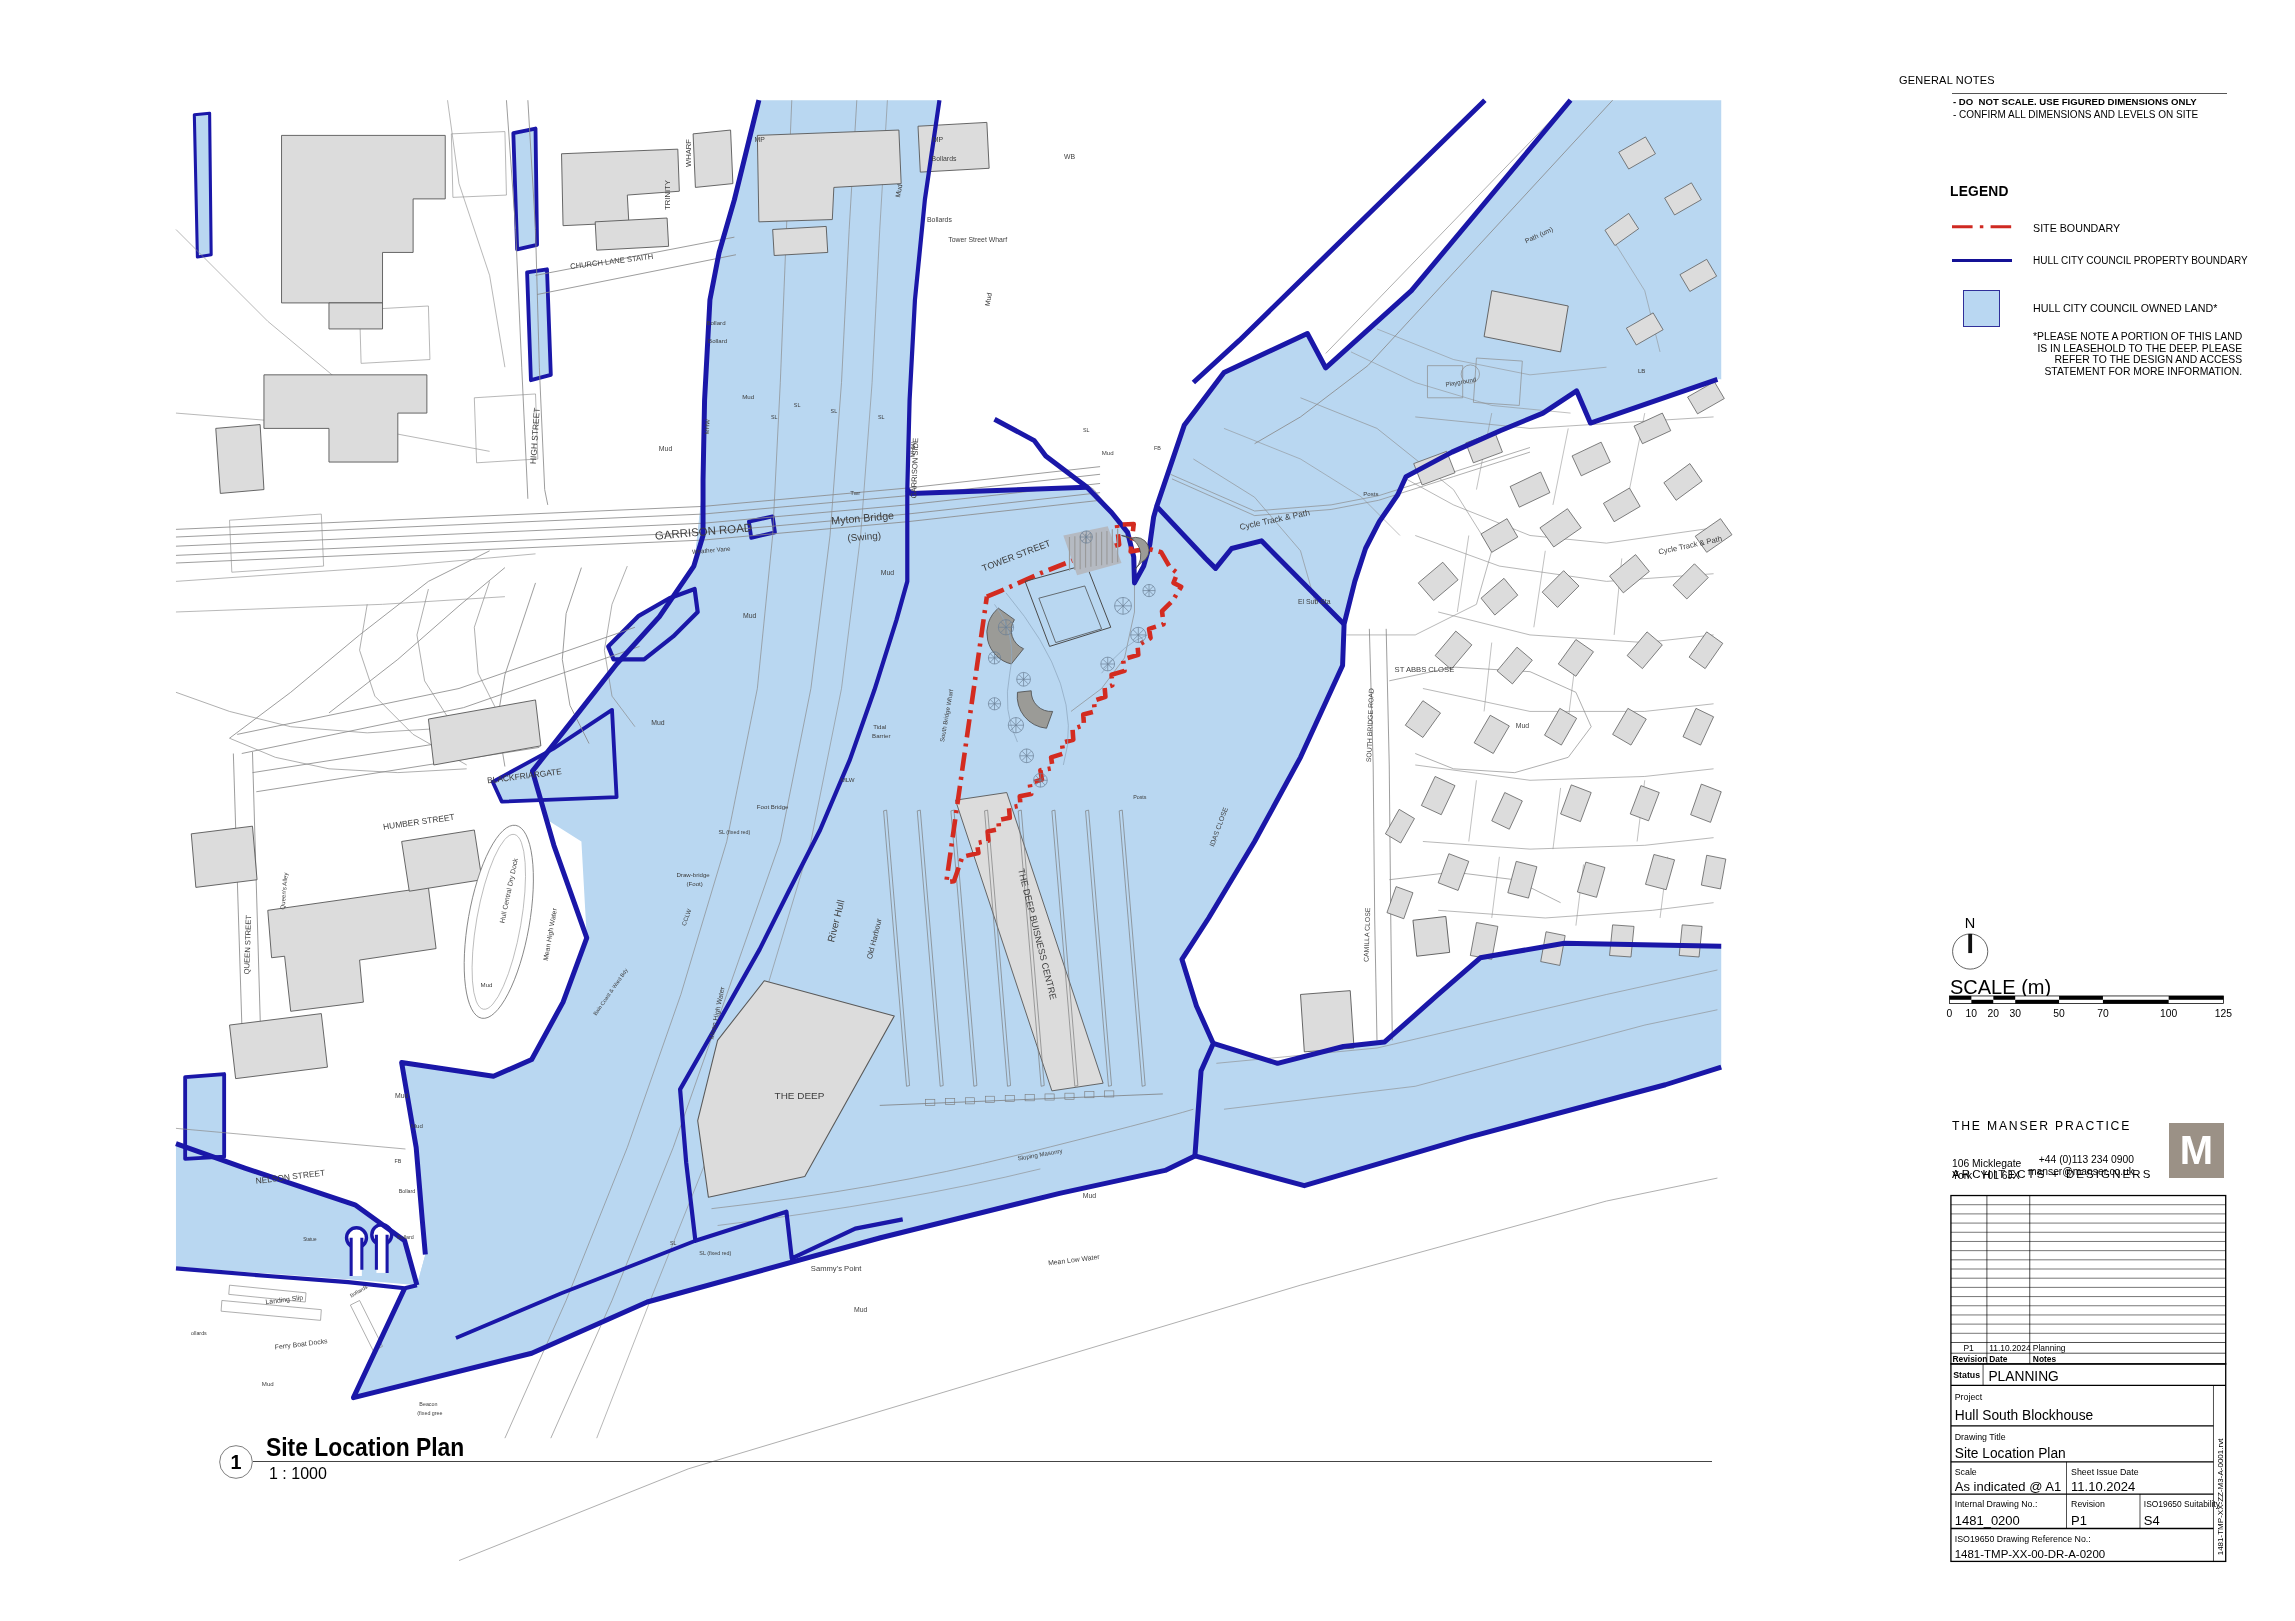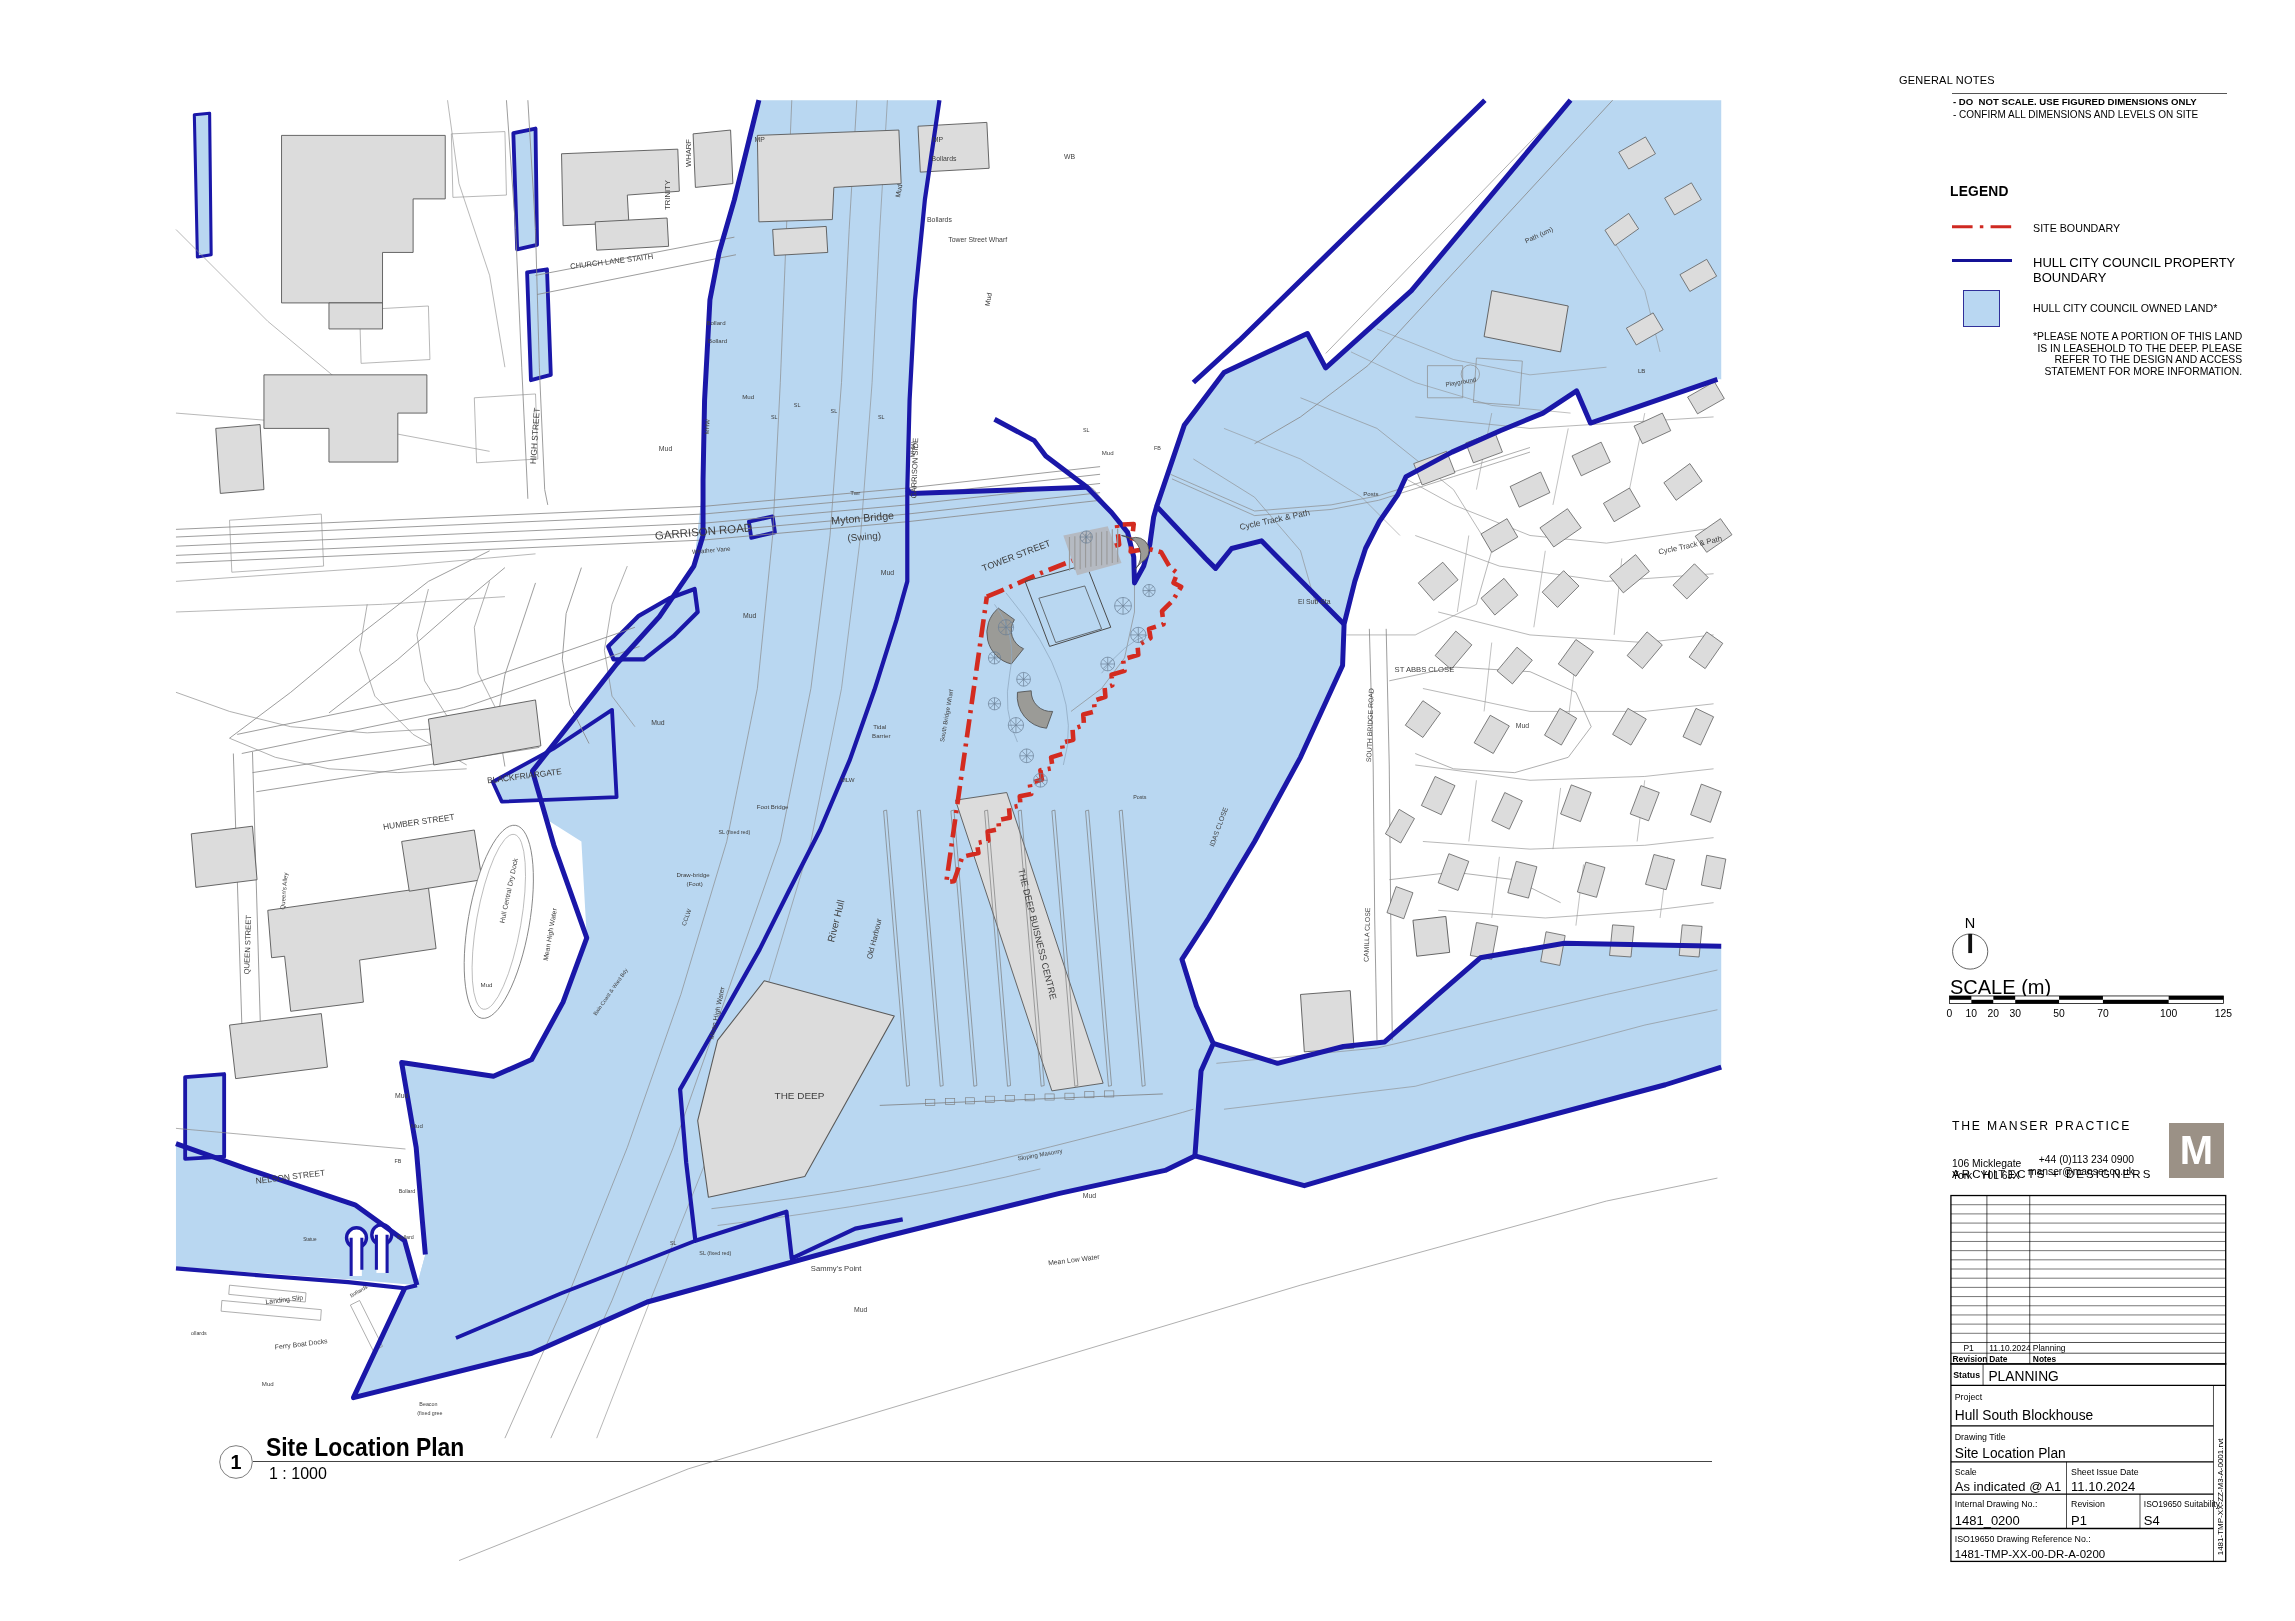--- a/index.html
+++ b/index.html
@@ -473,21 +473,21 @@
 <div class="abs" style="left:1950px;top:184px;font-size:13.8px;font-weight:bold;letter-spacing:0.2px;">LEGEND</div>
 
 <svg class="abs" style="left:1952px;top:223px" width="61" height="7.7" viewBox="0 0 80 10">
   <path d="M0 5 H80" stroke="#cf2921" stroke-width="4" stroke-dasharray="27 9.5 4.6 9.5"></path>
 </svg>
 
 <div class="abs" style="left:2033px;top:222px;font-size:10.7px;">SITE BOUNDARY</div>
 
 <div class="abs" style="left:1952px;top:259px;width:60px;height:2.6px;background:#141196;"></div>
 
-<div class="abs" style="left:2033px;top:255px;font-size:13px;">HULL CITY COUNCIL PROPERTY BOUNDARY</div>
+<div class="abs" style="left:2033px;top:255px;font-size:10px;">HULL CITY COUNCIL PROPERTY BOUNDARY</div>
 
 <div class="abs" style="left:1963px;top:290px;width:35px;height:35px;background:#b9d7f2;border:0.8px solid #30309a;"></div>
 
 <div class="abs" style="left:2033px;top:302px;font-size:10.7px;">HULL CITY COUNCIL OWNED LAND*</div>
 
 <div class="abs" style="left:2033px;top:331px;font-size:10.4px;line-height:11.6px;text-align:right;">*PLEASE NOTE A PORTION OF THIS LAND<br>IS IN LEASEHOLD TO THE DEEP. PLEASE<br>REFER TO THE DESIGN AND ACCESS<br>STATEMENT FOR MORE INFORMATION.</div>
 
 <svg class="abs" style="left:1947px;top:911px" width="54" height="65" viewBox="0 0 70 85">
   <text x="23" y="22" font-family="Liberation Sans" font-size="19">N</text>
   <circle cx="30" cy="53" r="23" fill="none" stroke="#333" stroke-width="1"></circle>

